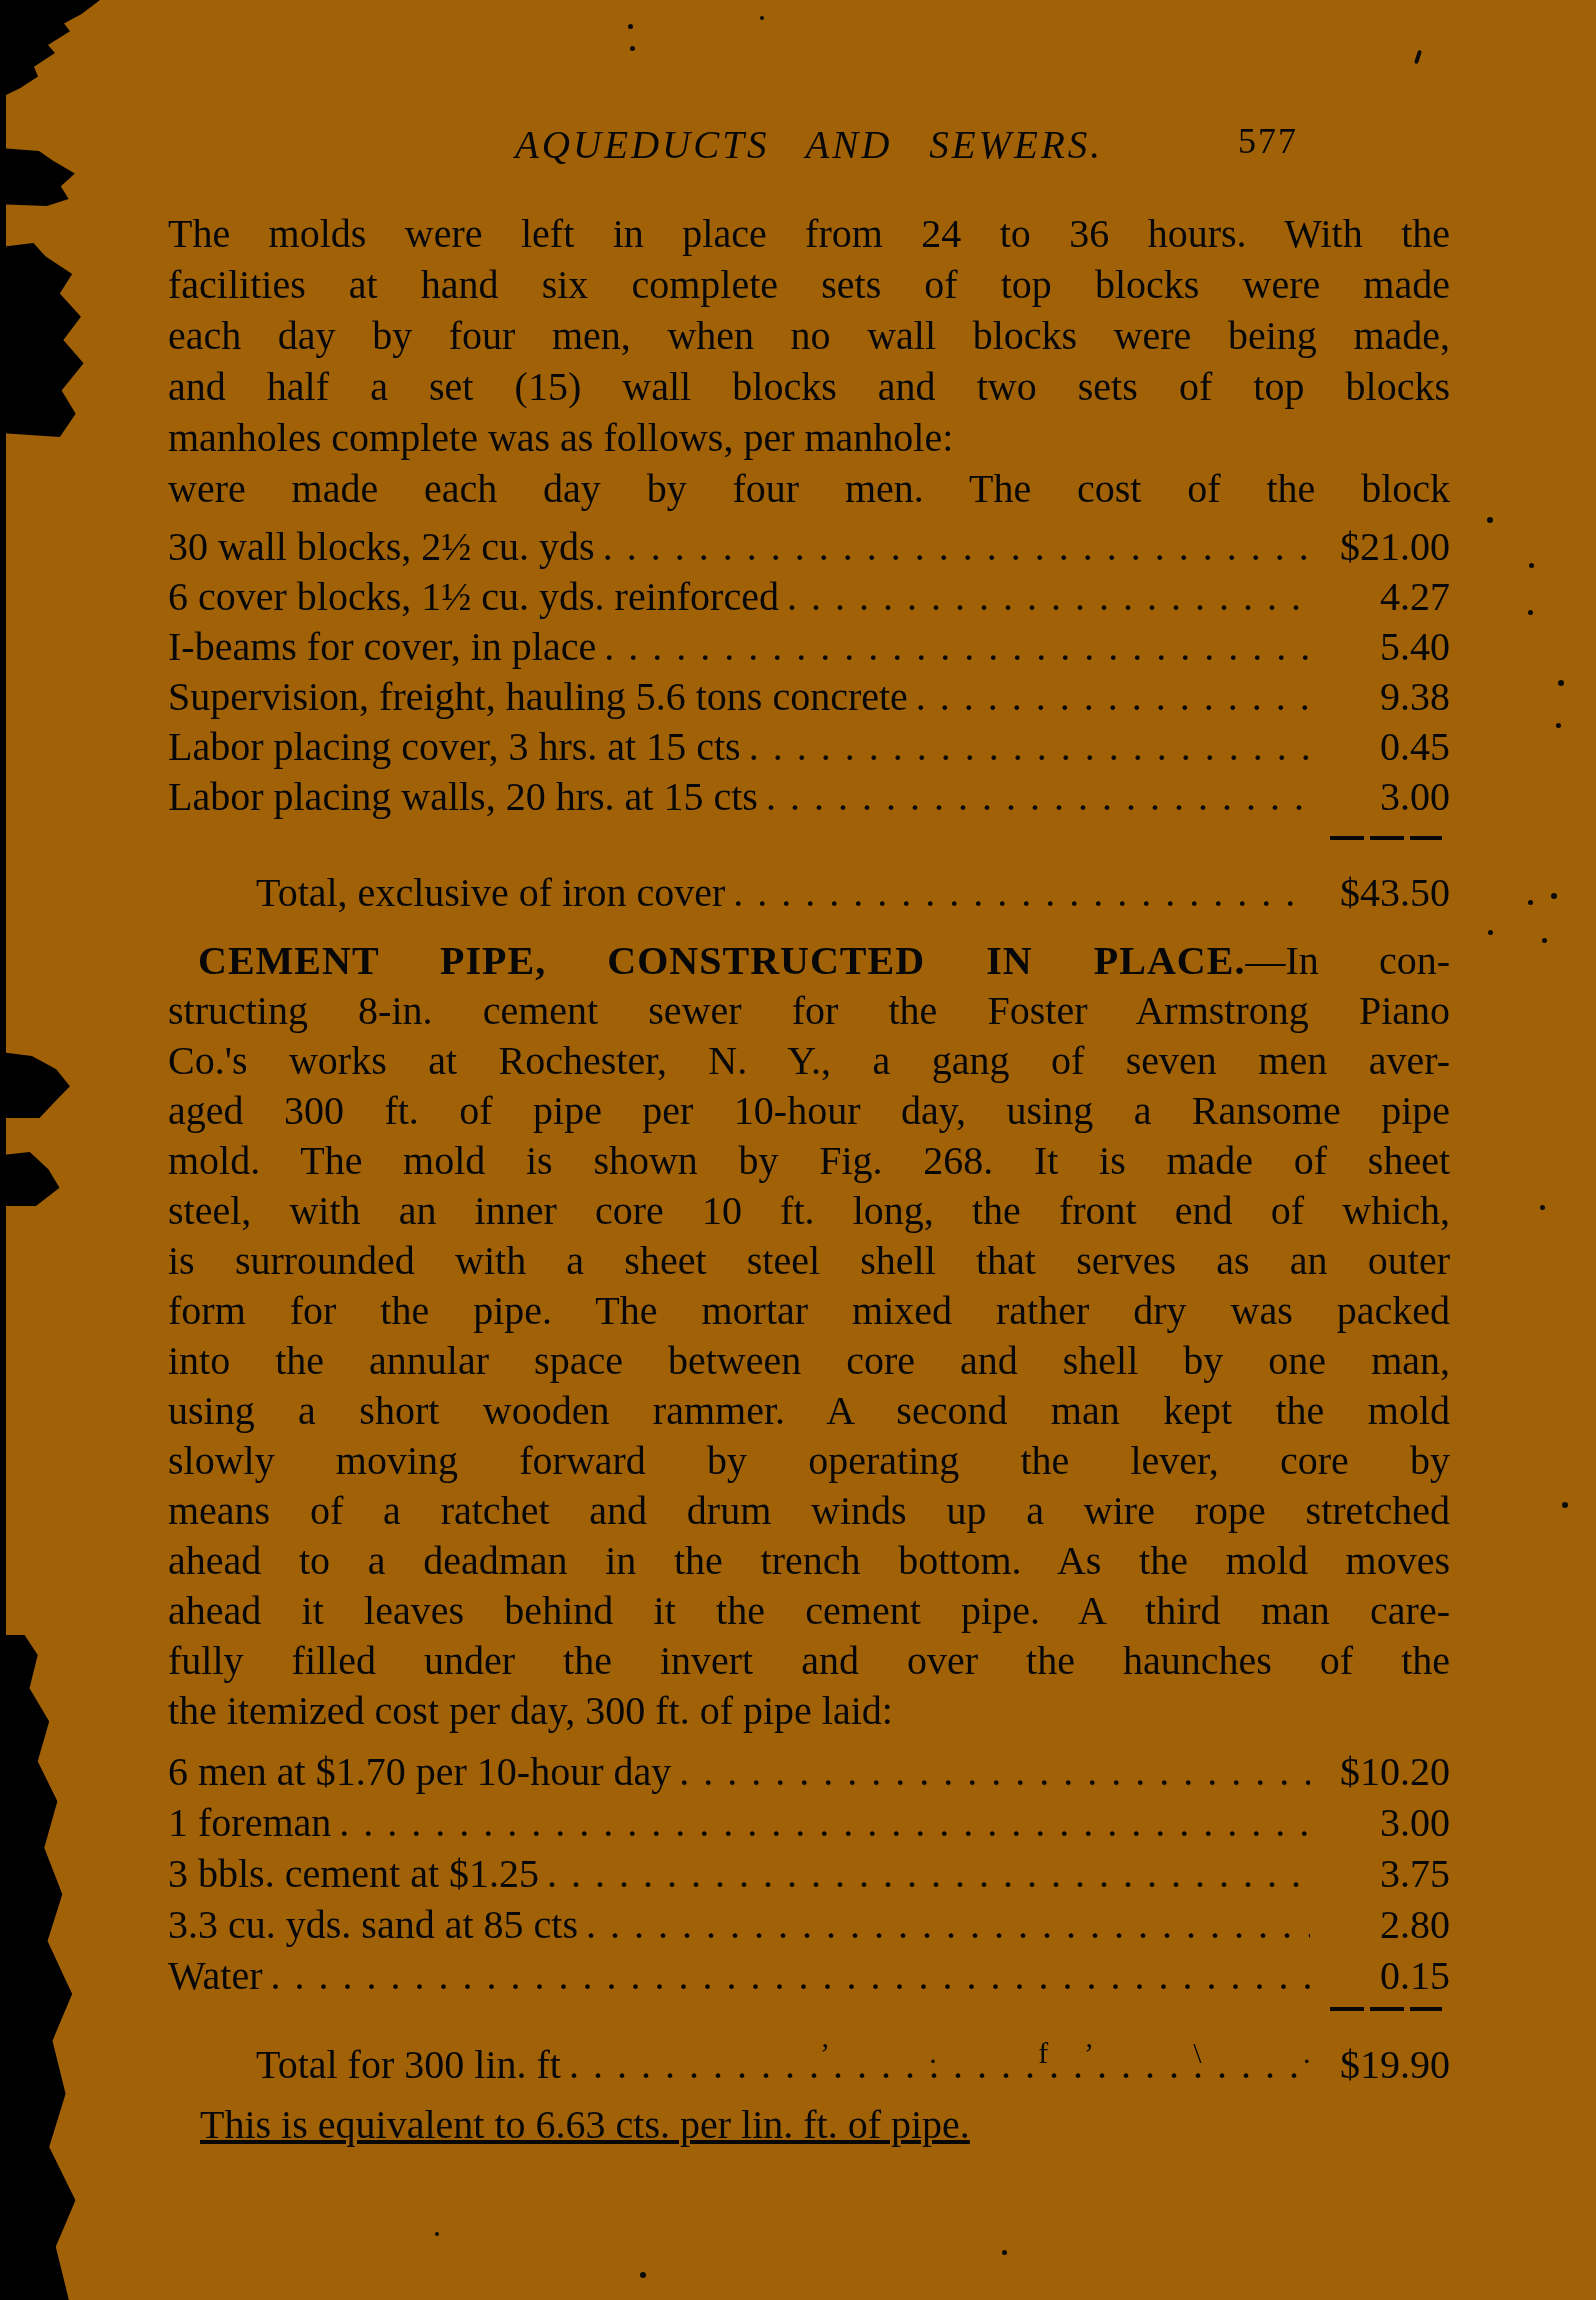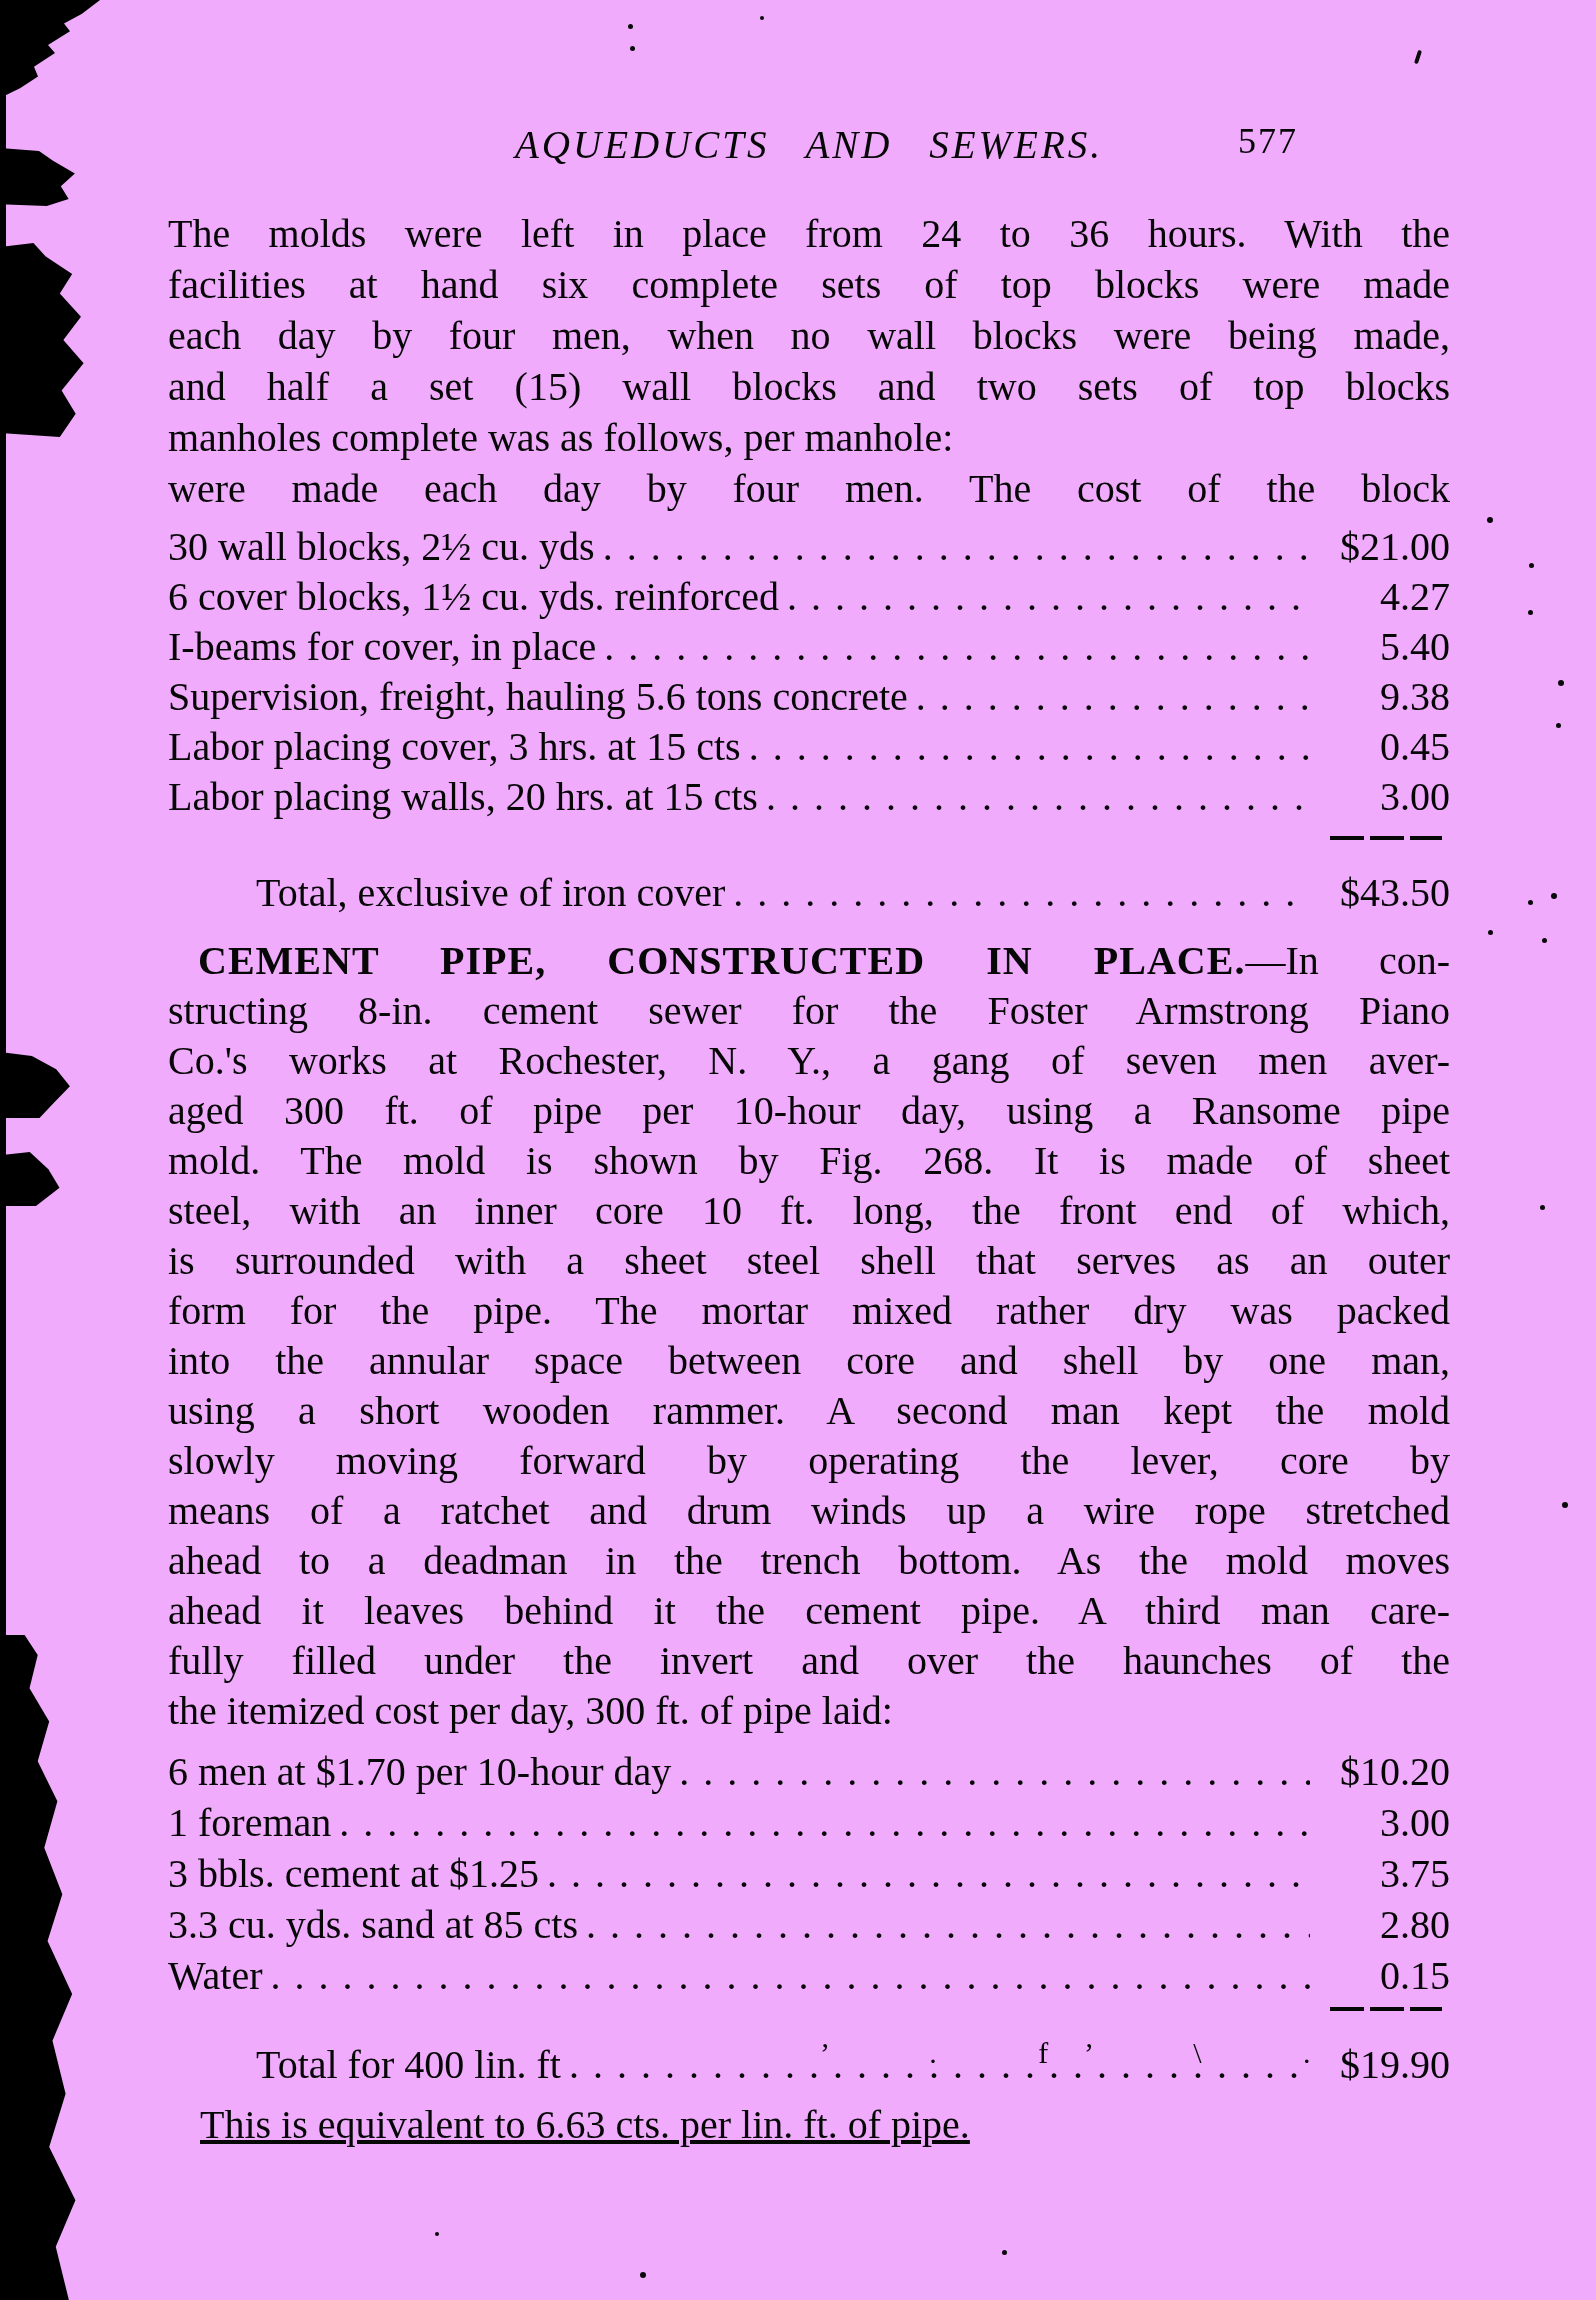--- a/index.html
+++ b/index.html
@@ -1,19 +1,19 @@
 <!DOCTYPE html>
 <html><head>
 <meta charset="utf-8">
 <style>
   html,body { margin:0; padding:0; background:#ffffff; }
   .page {
     position:relative;
     width:1596px; height:2300px;
-    background:#f0abfc;
+    background:#a16207;
     overflow:hidden;
     font-family:"Liberation Serif","DejaVu Serif",serif;
     color:#070707;
   }
   
   .running-head {
     position:absolute; left:168px; top:122px; width:1282px;
     text-align:center;
     font-style:italic;
     font-size:39px;
@@ -231,21 +231,21 @@
         <span class="leader"></span>
         <span class="amt">2.80</span>
       </div>
       <div class="cost-row">
         <span class="item">Water</span>
         <span class="leader"></span>
         <span class="amt">0.15</span>
       </div>
       <div class="sum-rule rule-2"></div>
       <div class="cost-row total-row">
-        <span class="item">Total for 400 lin. ft</span>
+        <span class="item">Total for 300 lin. ft</span>
         <span class="leader"></span>
         <span class="amt">$19.90</span>
       </div>
     </div>
 
     <div class="closing">This is equivalent to 6.63 cts. per lin. ft. of pipe.</div>
   </div>
 
   <div class="stray-marks">’ . f’ \ .</div>
 

